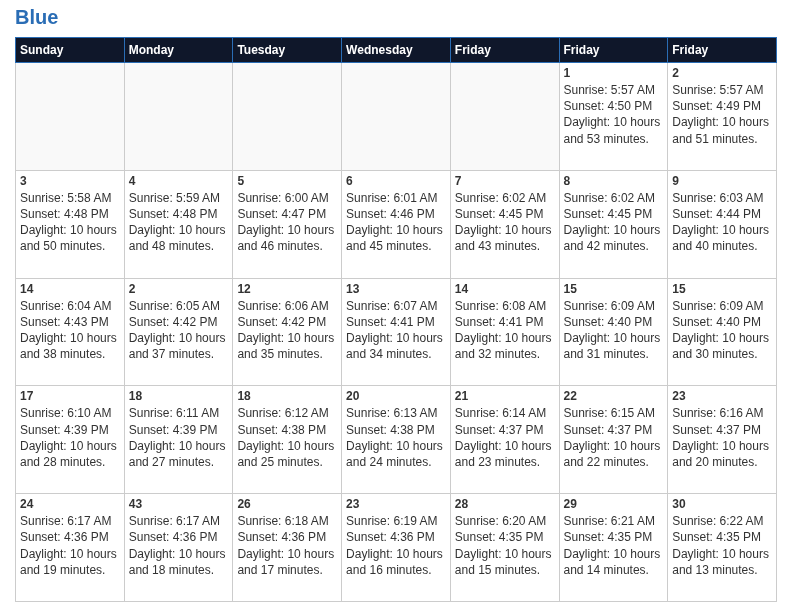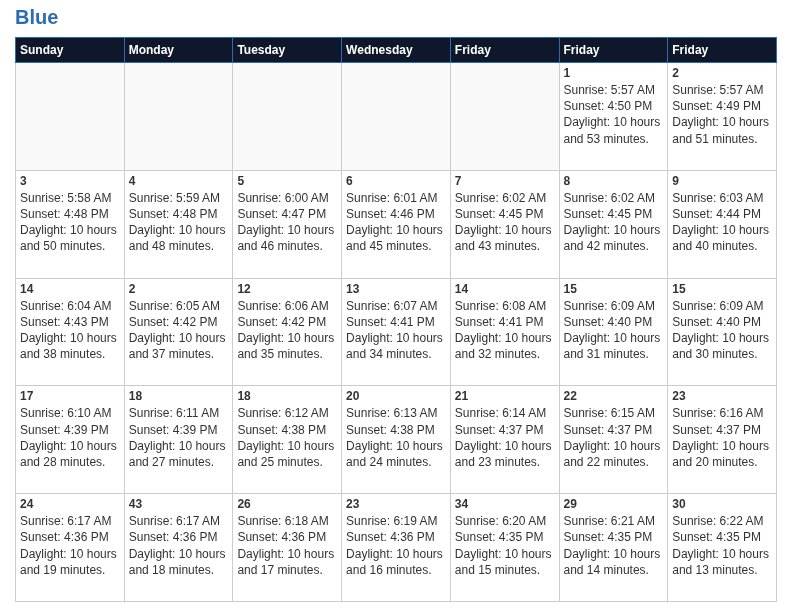--- a/index.html
+++ b/index.html
@@ -224,21 +224,21 @@
           </td>
           <td>
             <span class="day-num">26</span>
             <div class="day-info">Sunrise: 6:18 AM<br>Sunset: 4:36 PM<br>Daylight: 10 hours and 17 minutes.</div>
           </td>
           <td>
             <span class="day-num">23</span>
             <div class="day-info">Sunrise: 6:19 AM<br>Sunset: 4:36 PM<br>Daylight: 10 hours and 16 minutes.</div>
           </td>
           <td>
-            <span class="day-num">34</span>
+            <span class="day-num">28</span>
             <div class="day-info">Sunrise: 6:20 AM<br>Sunset: 4:35 PM<br>Daylight: 10 hours and 15 minutes.</div>
           </td>
           <td>
             <span class="day-num">29</span>
             <div class="day-info">Sunrise: 6:21 AM<br>Sunset: 4:35 PM<br>Daylight: 10 hours and 14 minutes.</div>
           </td>
           <td>
             <span class="day-num">30</span>
             <div class="day-info">Sunrise: 6:22 AM<br>Sunset: 4:35 PM<br>Daylight: 10 hours and 13 minutes.</div>
           </td>

